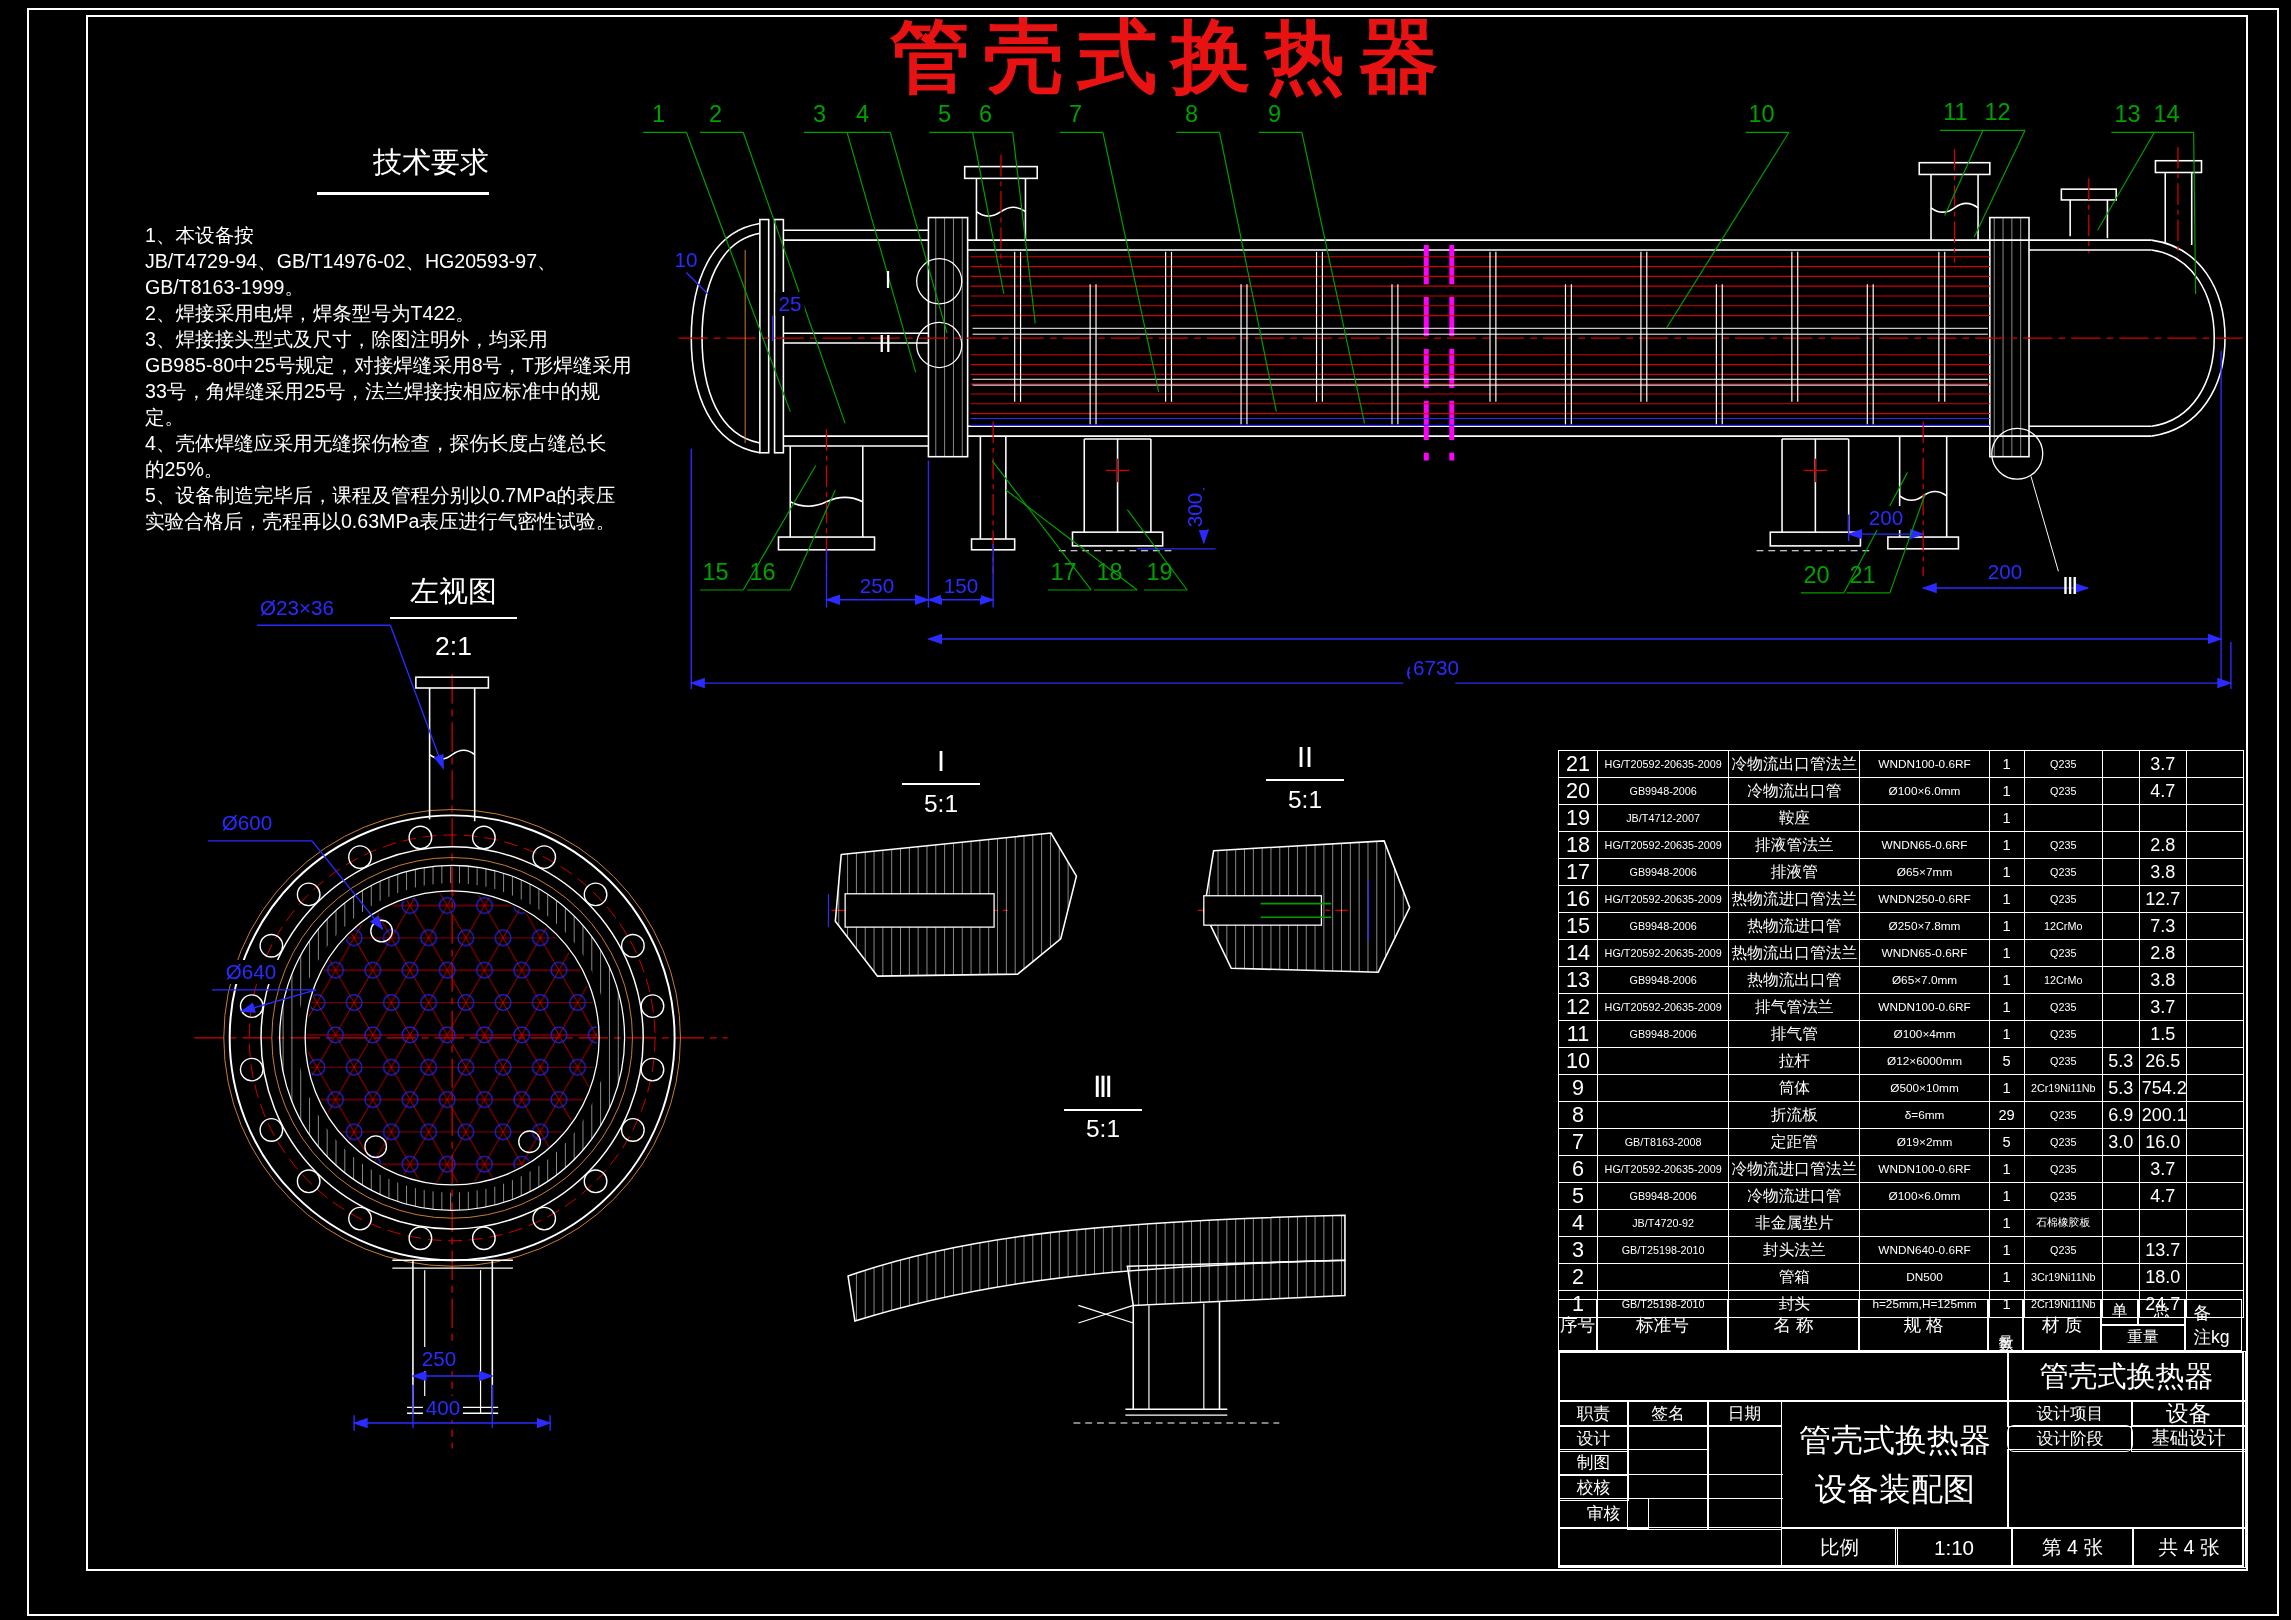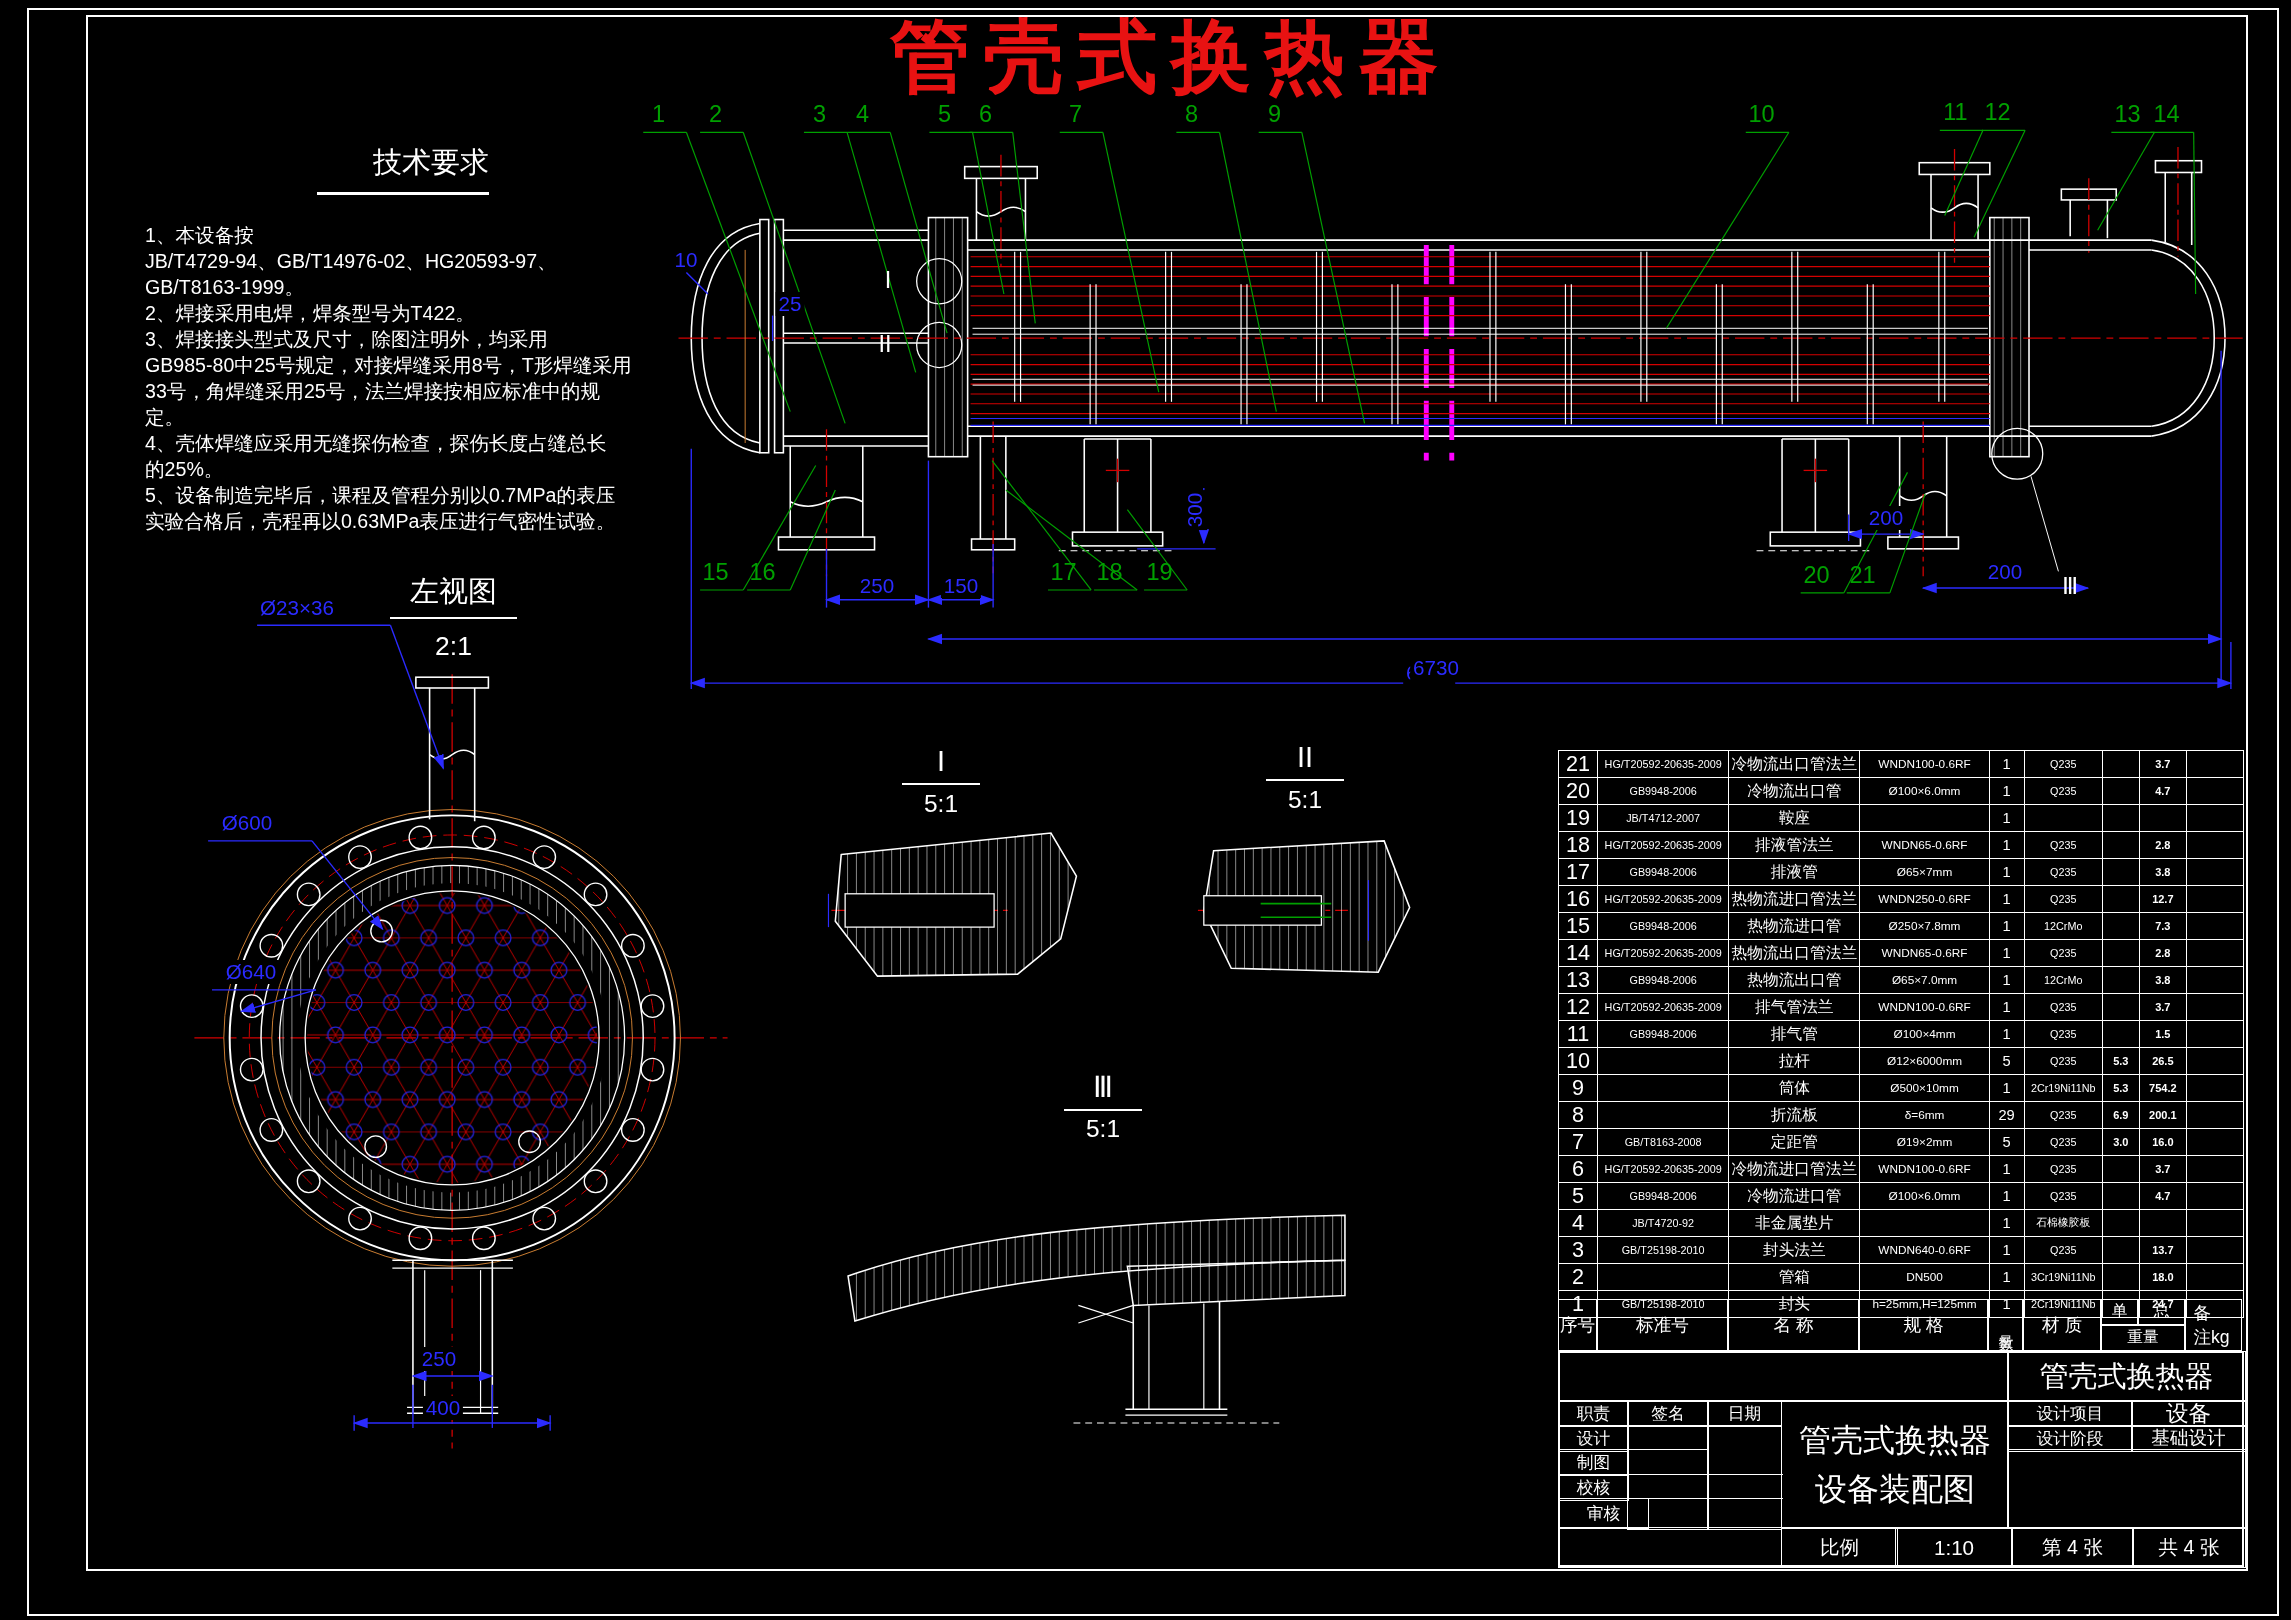--- a/index.html
+++ b/index.html
@@ -19,21 +19,21 @@
   .lbl{position:absolute;transform:translate(-50%,-50%);font-size:20.6px;color:#2b2bff;
        white-space:nowrap;background:#000;padding:0 2.9px;}
   .lbl.w{color:#fff;font-size:23.5px;background:transparent;}
   .lbl.r90{transform:translate(-50%,-50%) rotate(-90deg);}
   
   #bom{left:1558px;top:750px;width:686px;border-collapse:collapse;table-layout:fixed;}
   #bom td{border:1px solid #fff;height:25px;padding:0 2px;text-align:center;
           overflow:hidden;white-space:nowrap;color:#fff;}
   .c-no{font-size:21.6px;} .c-std{font-size:10.8px;} .c-name{font-size:15.7px;}
   .c-spec{font-size:11.8px;} .c-qty{font-size:14.7px;} .c-mat{font-size:10.8px;}
-  .c-u,.c-t{font-size:11px;font-weight:bold;} .c-note{font-size:11.8px;}
+  .c-u,.c-t{font-size:18px;} .c-note{font-size:11.8px;}
   #bom-head{left:1558px;top:1299px;width:686px;height:52px;display:flex;box-sizing:border-box;}
   #bom-head .bh{border:1px solid #fff;box-sizing:border-box;display:flex;align-items:center;
                 justify-content:center;font-size:17.6px;height:52px;}
   #bom-head .vert{writing-mode:vertical-lr;text-orientation:upright;font-size:14.7px;letter-spacing:-2px;}
   .wg{display:flex;flex-direction:column;height:52px;box-sizing:border-box;}
   .wg .top{display:flex;height:25.5px;} .wg .top div{border:1px solid #fff;box-sizing:border-box;
        display:flex;align-items:center;justify-content:center;font-size:15.7px;}
   .wg .bot{height:26.5px;border:1px solid #fff;box-sizing:border-box;display:flex;
        align-items:center;justify-content:center;font-size:15.7px;}
   .bh.note{justify-content:space-between;font-size:14.7px;padding:2px 16px;}
@@ -686,21 +686,21 @@
     <div class="tbc" style="left:147px;top:72px;width:75px;height:105px;"></div>
     <div class="tbc" style="left:67px;top:96px;width:82px;height:0px;border-width:1px 0 0 0;"></div>
     <div class="tbc" style="left:67px;top:121px;width:156px;height:0px;border-width:1px 0 0 0;"></div>
     <div class="tbc" style="left:67px;top:145px;width:156px;height:0px;border-width:1px 0 0 0;"></div>
     <div class="tbc" style="left:221px;top:47px;width:228px;height:129px;flex-direction:column;font-size:32px;line-height:49px;">
       <span>管壳式换热器</span>
       <span>设备装配图</span>
     </div>
     <div class="tbc" style="left:447px;top:47px;width:126px;height:26.5px;">设计项目</div>
     <div class="tbc" style="left:571px;top:47px;width:115px;height:26.5px;font-size:22.5px;">设备</div>
-    <div class="tbc" style="left:447px;top:72px;width:126px;height:26.5px;">设计阶段</div>
+    <div class="tbc" style="left:447px;top:72px;width:126px;height:26.5px;border-radius:7px;">设计阶段</div>
     <div class="tbc" style="left:571px;top:72px;width:115px;height:26.5px;font-size:18.6px;">基础设计</div>
     <div class="tbc" style="left:447px;top:96px;width:239px;height:80px;"></div>
     <div class="tbc" style="left:-2px;top:174px;width:224px;height:41px;"></div>
     <div class="tbc" style="left:221px;top:174px;width:117px;height:41px;font-size:19.6px;">比例</div>
     <div class="tbc" style="left:335px;top:174px;width:118px;height:41px;font-size:20.6px;">1:10</div>
     <div class="tbc" style="left:451px;top:174px;width:123px;height:41px;font-size:19.6px;">第 4 张</div>
     <div class="tbc" style="left:572px;top:174px;width:114px;height:41px;font-size:19.6px;">共 4 张</div>
   </div>
 
 <div class="callout" style="left: 629px; top: 101px;">1</div>

